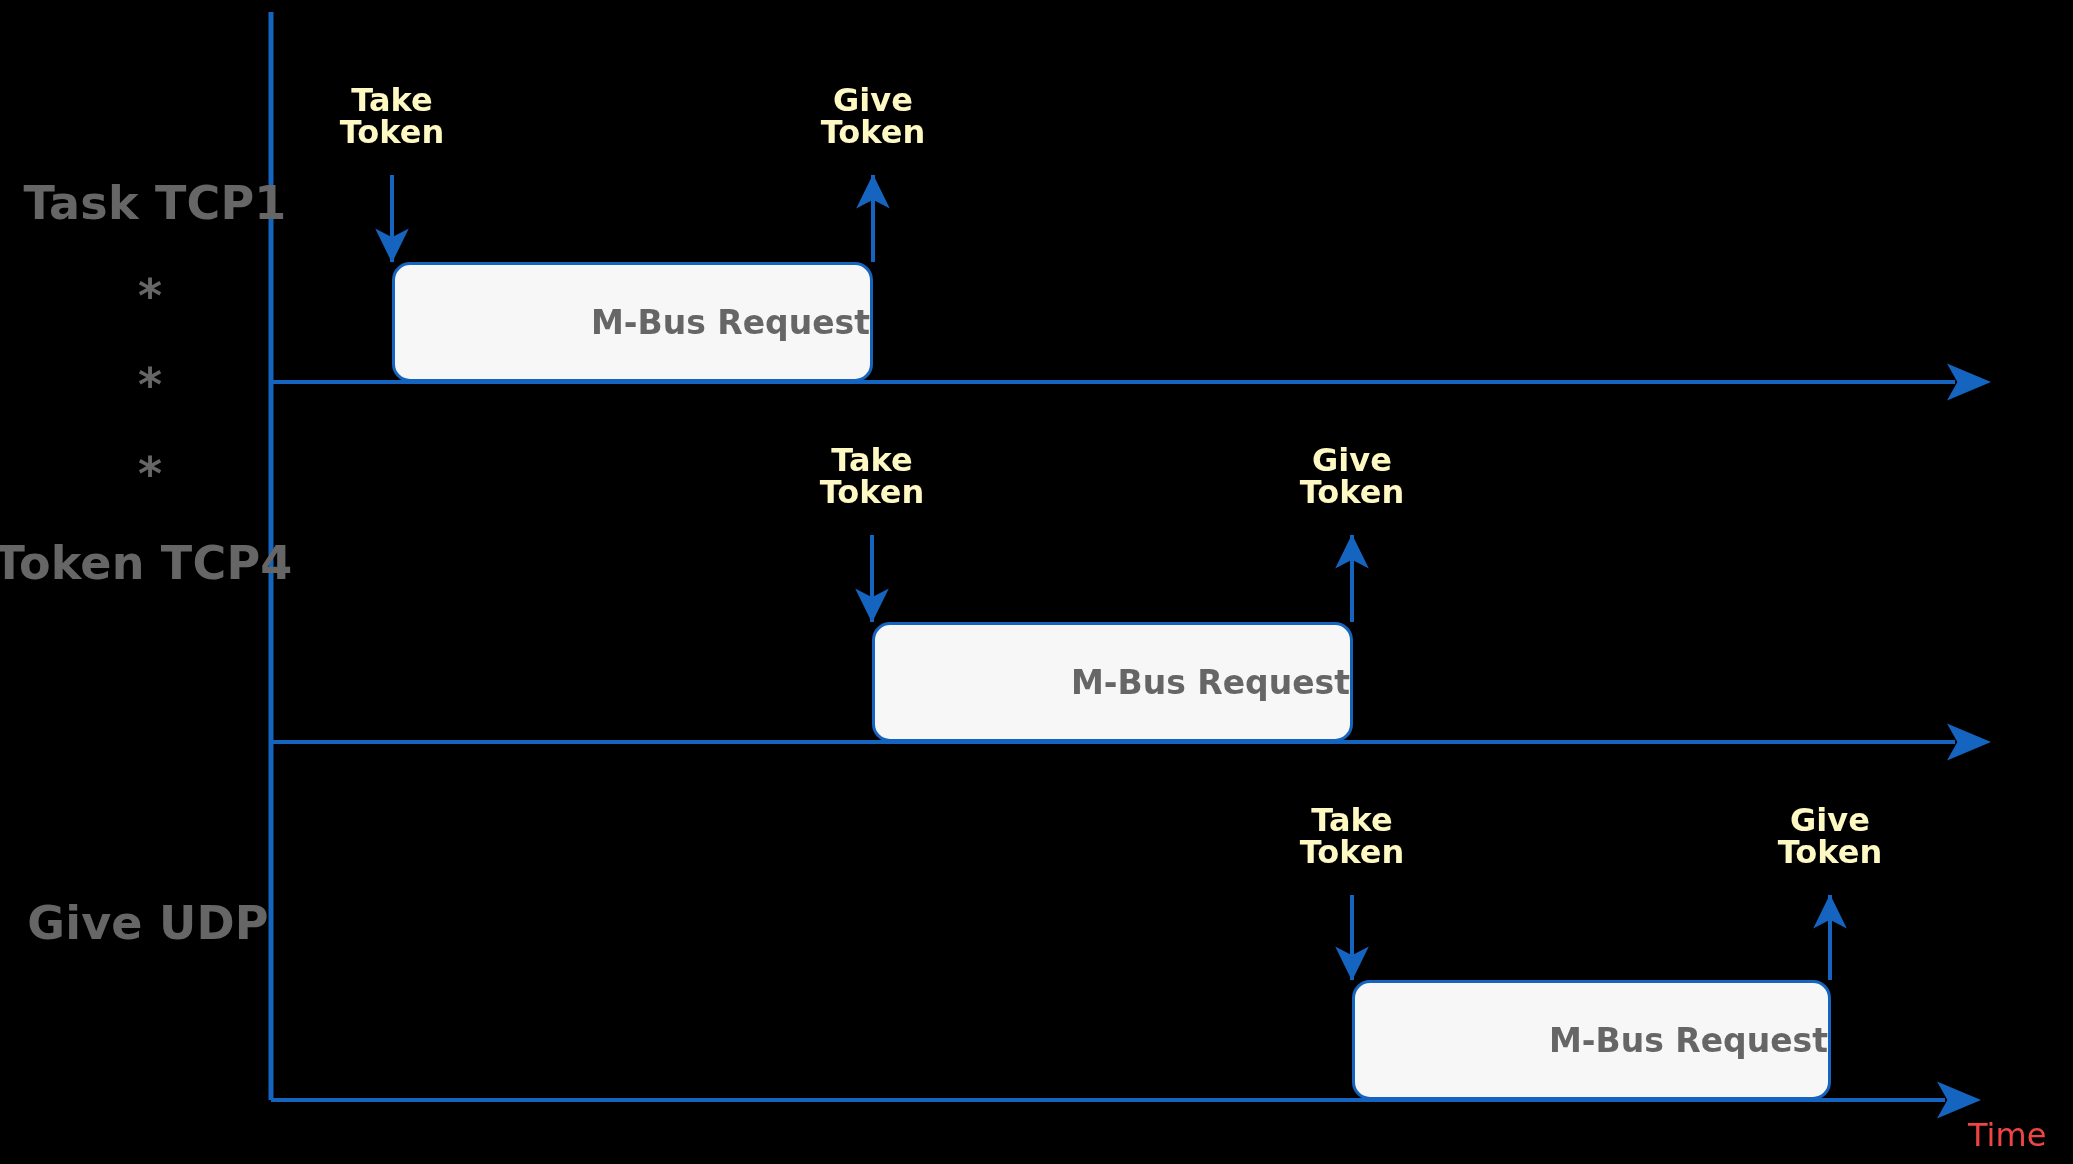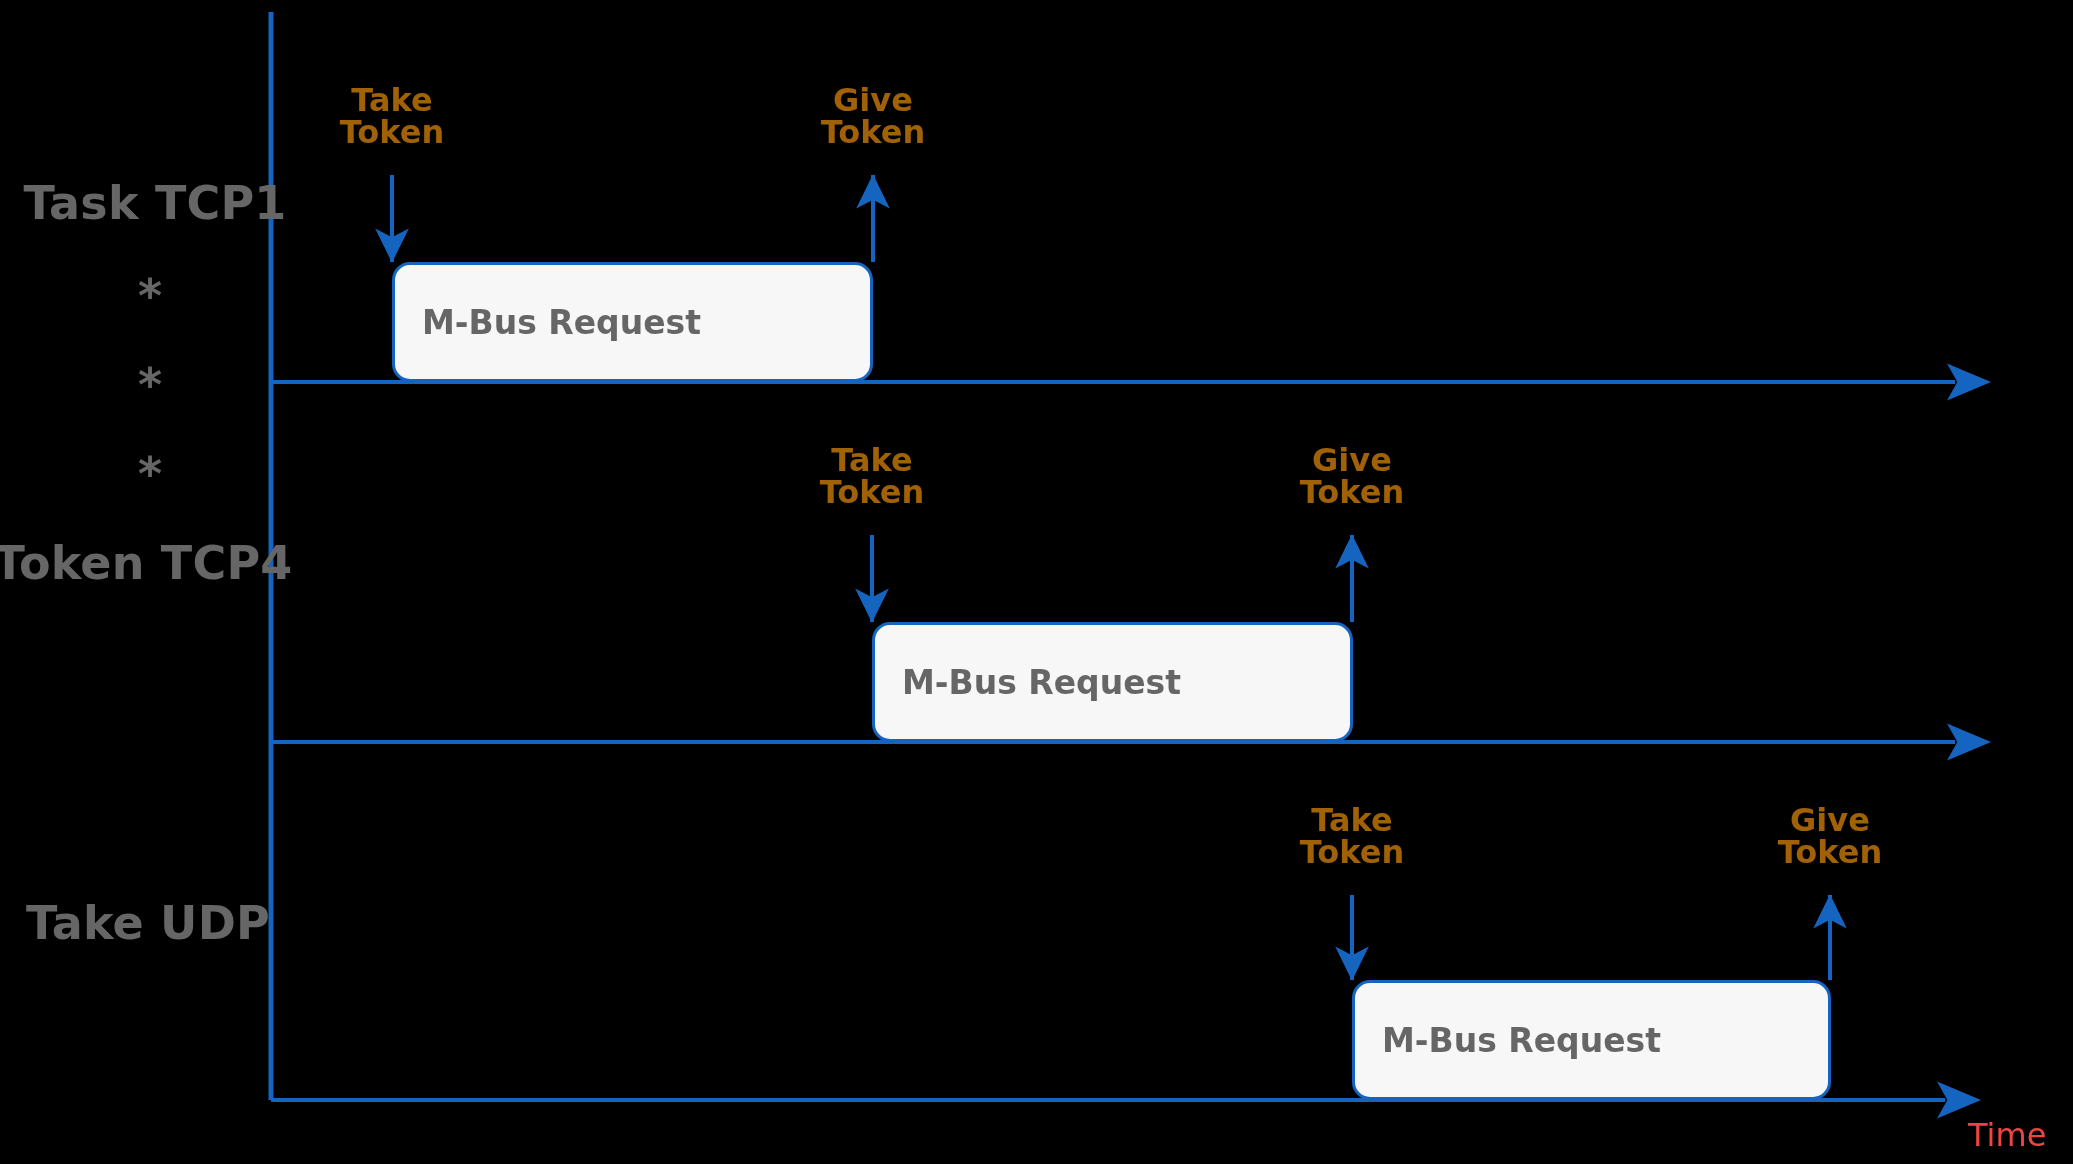--- a/index.html
+++ b/index.html
@@ -37,38 +37,38 @@
   .ellipsis-mark {
     position: absolute;
     color: #666666;
     font-size: 46px;
     font-weight: 700;
     line-height: 1;
     transform: translate(-50%, -50%);
   }
   .token-label {
     position: absolute;
-    color: #a16207;
+    color: #fef9c3;
     font-size: 32px;
     font-weight: 700;
     line-height: 1.0;
     text-align: center;
     white-space: nowrap;
     transform: translate(-50%, 0);
   }
   .token-label span { display: block; }
   .req-box {
     position: absolute;
     background: #f7f7f7;
     border: 3px solid #1565C0;
     border-radius: 18px;
     box-sizing: border-box;
     display: flex;
     align-items: center;
-    justify-content: flex-start;
+    justify-content: flex-end;
     padding-left: 27px;
   }
   .req-box-text {
     color: #666666;
     font-size: 33px;
     font-weight: 700;
     white-space: nowrap;
   }
   .axis-caption {
     position: absolute;
@@ -105,21 +105,21 @@
 
     <line x1="872" y1="535" x2="872" y2="622" stroke="#1565C0" stroke-width="4" marker-end="url(#tok-head)"></line>
     <line x1="1352" y1="622" x2="1352" y2="535" stroke="#1565C0" stroke-width="4" marker-end="url(#tok-head)"></line>
 
     <line x1="1352" y1="895" x2="1352" y2="980" stroke="#1565C0" stroke-width="4" marker-end="url(#tok-head)"></line>
     <line x1="1830" y1="980" x2="1830" y2="895" stroke="#1565C0" stroke-width="4" marker-end="url(#tok-head)"></line>
   </svg>
 
   <div class="lane-label" style="left:155px; top:203px;">Task TCP1</div>
   <div class="lane-label" style="left:143px; top:563px;">Token TCP4</div>
-  <div class="lane-label" style="left:148px; top:923px;">Take UDP</div>
+  <div class="lane-label" style="left:148px; top:923px;">Give UDP</div>
 
   <div class="ellipsis-mark" style="left:150px; top:296px;">*</div>
   <div class="ellipsis-mark" style="left:150px; top:385px;">*</div>
   <div class="ellipsis-mark" style="left:150px; top:474px;">*</div>
 
   <div class="token-label" style="left:392px; top:84px;">
     <span>Take</span>
     <span>Token</span>
   </div>
   <div class="token-label" style="left:873px; top:84px;">

